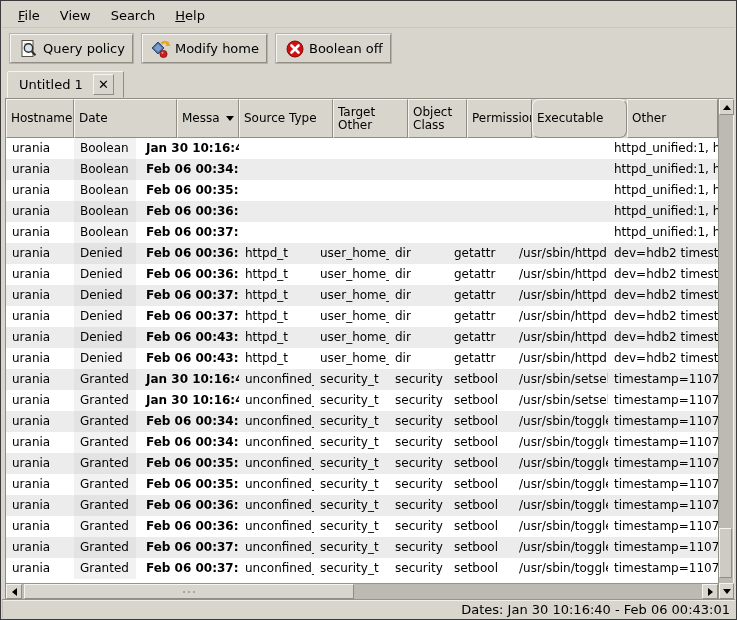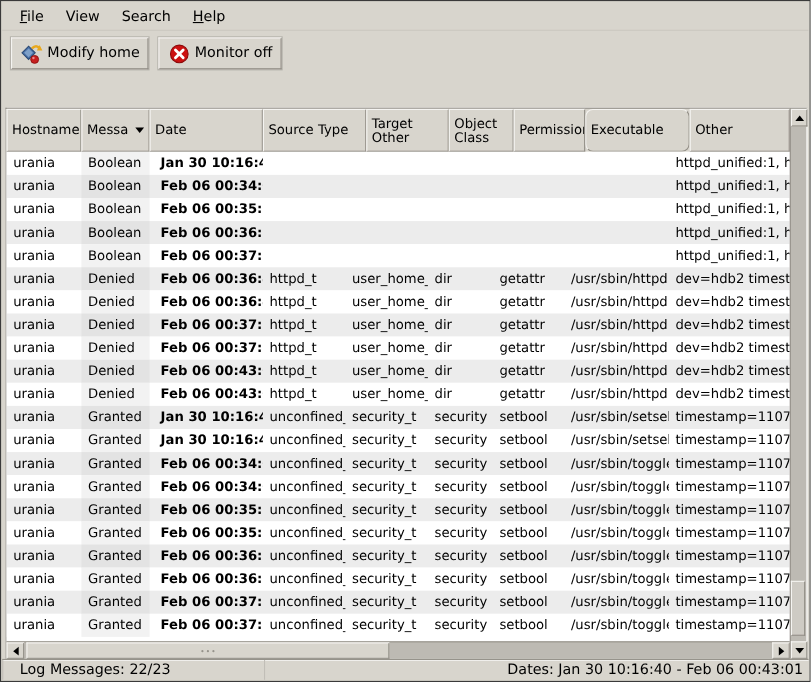--- a/index.html
+++ b/index.html
@@ -73,57 +73,76 @@
 <div class="window">
 
   <div class="menubar" id="menubar">
       <div class="menuitem"><u>F</u>ile</div>
       <div class="menuitem">View</div>
       <div class="menuitem">Search</div>
       <div class="menuitem"><u>H</u>elp</div>
     </div>
 
   <div class="toolbar" id="toolbar">
+      <div class="tbtn">
+        <span class="icon">
+          <svg width="20" height="20" viewBox="0 0 20 20">
+            <rect x="3" y="1.5" width="11" height="16" fill="#ffffff" stroke="#55514a" stroke-width="1"></rect>
+            <line x1="5" y1="5" x2="12" y2="5" stroke="#9a968e" stroke-width="1"></line>
+            <circle cx="9.5" cy="9" r="4.2" fill="#d7e4ef" stroke="#2f2c28" stroke-width="1.4"></circle>
+            <line x1="12.6" y1="12.2" x2="16.5" y2="16.2" stroke="#2f2c28" stroke-width="2"></line>
+          </svg>
+        </span>
+        <span>Query policy</span>
+      </div>
       <div class="tbtn">
         <span class="icon">
           <svg width="22" height="22" viewBox="0 0 22 22">
             <polygon points="2,10 8,4 14,10 8,16" fill="#4a72a8" stroke="#2c4a74" stroke-width="1"></polygon>
             <polygon points="4,10 8,6 12,10 8,14" fill="#7ea0c8"></polygon>
             <path d="M11 6 Q15 2 18 6" fill="none" stroke="#e8a81e" stroke-width="2.4"></path>
             <polygon points="18,3 20.5,8 15.5,8" fill="#e8a81e"></polygon>
             <circle cx="13.5" cy="16" r="3.6" fill="#c71f1f" stroke="#8c1010" stroke-width="0.8"></circle>
             <circle cx="12.4" cy="14.8" r="1.1" fill="#ef8a8a"></circle>
           </svg>
         </span>
         <span>Modify home</span>
       </div>
       <div class="tbtn">
         <span class="icon">
           <svg width="20" height="20" viewBox="0 0 20 20">
             <circle cx="10" cy="10" r="8" fill="#cc1111" stroke="#8c0a0a" stroke-width="1"></circle>
             <path d="M6.5 6.5 L13.5 13.5 M13.5 6.5 L6.5 13.5" stroke="#ffffff" stroke-width="2.6" stroke-linecap="round"></path>
           </svg>
         </span>
-        <span>Monitor off</span>
+        <span>Boolean off</span>
       </div>
     </div>
 
+  <div class="tabstrip">
+    <div class="tab">
+      <span>Untitled 1</span>
+      <span class="tabclose">
+          <span>✕</span>
+        </span>
+    </div>
+  </div>
 
   <div class="tableframe">
     <div class="table-main">
       <div class="thead" id="thead">
           <div class="hcell" style="width: 68px;">
             <span>Hostname</span>
           </div>
+          <div class="hcell" style="width: 103px;">
+            <span>Date</span>
+          </div>
           <div class="hcell" style="width: 62px;">
             <span>Messa</span>
             <span class="sortarrow"></span>
-          </div>
-          <div class="hcell" style="width: 103px;">
-            <span>Date</span>
           </div>
           <div class="hcell" style="width: 94px;">
             <span>Source Type</span>
           </div>
           <div class="hcell" style="width: 75px;">
             <span>Target Other</span>
           </div>
           <div class="hcell" style="width: 59px;">
             <span>Object Class</span>
           </div>
@@ -391,17 +410,16 @@
       <div class="vtrough">
         <div class="vthumb"></div>
       </div>
       <div class="sbtn">
           <span class="arr-down"></span>
         </div>
     </div>
   </div>
 
   <div class="statusbar">
-    <div class="status-cell st-mid">Log Messages: 22/23</div>
     <div class="status-cell st-right">Dates: Jan 30 10:16:40 - Feb 06 00:43:01</div>
   </div>
 
 </div>
 
 </body></html>

